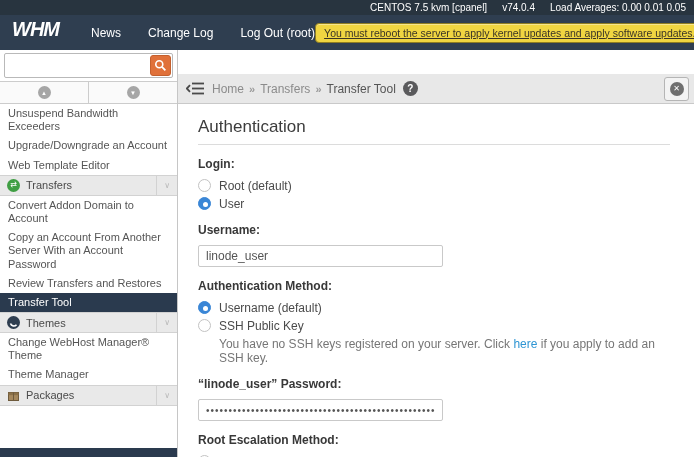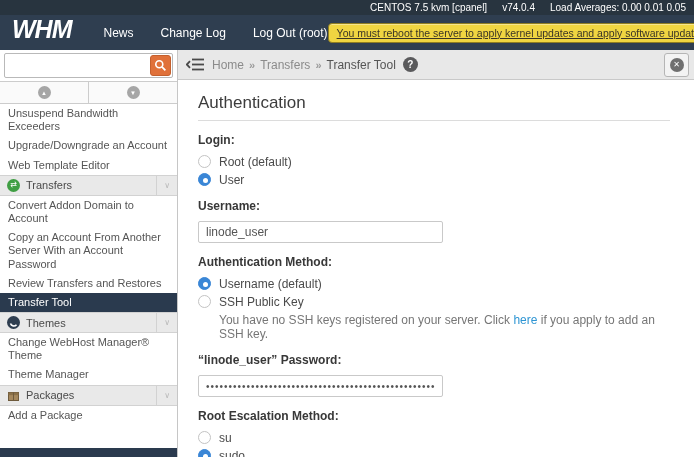--- a/index.html
+++ b/index.html
@@ -8,21 +8,21 @@
     width:694px; height:457px; overflow:hidden;
     font-family:"Liberation Sans", sans-serif;
     background:#fff; color:#444;
   }
   .app { width:694px; height:457px; position:relative; display:flex; flex-direction:column; }
 
   
   header { height:50px; background:#2f3e50; flex:none; }
   .top-strip { height:15px; background:#28343f; display:flex; justify-content:flex-end; align-items:center; gap:15px; padding:0 8px; color:#fff; font-size:10px; white-space:nowrap; }
   .header-main { height:35px; display:flex; align-items:center; padding:0 6px 0 12px; }
-  .logo { font-size:25px; font-style:italic; font-weight:bold; color:#fff; margin-top:-6px; letter-spacing:-1px; cursor:pointer; }
+  .logo { font-size:20px; font-style:italic; font-weight:bold; color:#fff; margin-top:-6px; letter-spacing:-1px; cursor:pointer; }
   .top-nav { display:flex; gap:27px; margin-left:32px; }
   .top-nav span { font-size:12px; color:#fff; cursor:pointer; white-space:nowrap; }
   .alert-banner { margin-left:auto; margin-right:2px; background:#f0d541; border:1px solid #8f7d22; border-radius:4px; padding:3px 8px; font-size:10.5px; color:#3a3526; text-decoration:underline; white-space:nowrap; cursor:pointer; box-shadow:inset 0 1px 0 rgba(255,255,255,.4); }
 
   
   .page-body { flex:1; display:flex; min-height:0; }
 
   
   aside { width:178px; flex:none; background:#fff; border-right:1px solid #c6c6c6; display:flex; flex-direction:column; }
   .search-row { position:relative; padding:3px 4px; border-bottom:1px solid #ccc; flex:none; }
@@ -37,21 +37,21 @@
   .menu-link.selected { background:#2a3a4e; color:#fff; }
   .menu-section { display:flex; align-items:center; background:#e9e9e9; border-top:1px solid #d2d2d2; border-bottom:1px solid #d2d2d2; padding:0 0 0 7px; color:#4a4a4a; height:21px; cursor:pointer; }
   .sec-icon { margin-right:6px; width:13px; height:13px; flex:none; display:flex; align-items:center; justify-content:center; }
   .icon-circle { width:13px; height:13px; border-radius:50%; color:#fff; display:flex; align-items:center; justify-content:center; font-size:8px; line-height:1; }
   .sec-label { flex:1; }
   .chevron { border-left:1px solid #d2d2d2; color:#b9b9b9; font-size:8px; padding:0 7px; align-self:stretch; display:flex; align-items:center; cursor:pointer; }
   .sidebar-bottom { height:9px; background:#2a3a4e; flex:none; }
 
   
   main { flex:1; display:flex; flex-direction:column; min-width:0; }
-  .crumb-bar { height:30px; flex:none; background:#e8e8e8; border-bottom:1px solid #c9c9c9; display:flex; align-items:center; padding:0 5px 0 8px; gap:8px; }
+  .crumb-bar { height:30px; flex:none; background:#e8e8e8; border-bottom:1px solid #c9c9c9; display:flex; align-items:center; padding:0 5px 0 8px; gap:8px;margin-top:24px; }
   .collapse-btn { background:none; border:none; padding:0; display:flex; cursor:pointer; }
   .crumbs { display:flex; align-items:center; gap:5px; font-size:12px; color:#8b8b8b; }
   .crumb-link { cursor:pointer; }
   .crumb-current { color:#555; }
   .crumb-sep { color:#9a9a9a; font-weight:bold; font-size:11px; }
   .help-btn { width:15px; height:15px; border-radius:50%; background:#5a5a5c; color:#fff; font-size:10px; font-weight:bold; display:flex; align-items:center; justify-content:center; border:none; padding:0; cursor:pointer; margin-left:2px; }
   .close-btn { margin-left:auto; width:25px; height:24px; background:#f3f3f3; border:1px solid #b5b5b5; border-radius:3px; display:flex; align-items:center; justify-content:center; padding:0; cursor:pointer; }
   .close-circle { width:14px; height:14px; border-radius:50%; background:#6f6f6f; color:#fff; font-size:8px; display:flex; align-items:center; justify-content:center; line-height:1; }
 
   .content { flex:1; background:#fff; padding:0 24px 0 20px; overflow:hidden; }
@@ -148,21 +148,20 @@
             <svg width="13" height="13" viewBox="0 0 13 13">
                 <rect x="1.5" y="3.5" width="10" height="8" fill="#a5885d" stroke="#6e5a3c" stroke-width="1"></rect>
                 <rect x="1.5" y="3.5" width="10" height="2.6" fill="#8a7048"></rect>
                 <line x1="6.5" y1="3.5" x2="6.5" y2="11.5" stroke="#6e5a3c" stroke-width="1"></line>
               </svg>
           </span>
           <span class="sec-label">Packages</span>
           <span class="chevron">∨</span>
         </li>
 
-        <li class="menu-link">Add a Package</li>
 
       </ul>
 
       <div class="sidebar-bottom"></div>
     </aside>
 
     <main>
       <div class="crumb-bar">
         <button class="collapse-btn">
           <span style="display:flex;">

